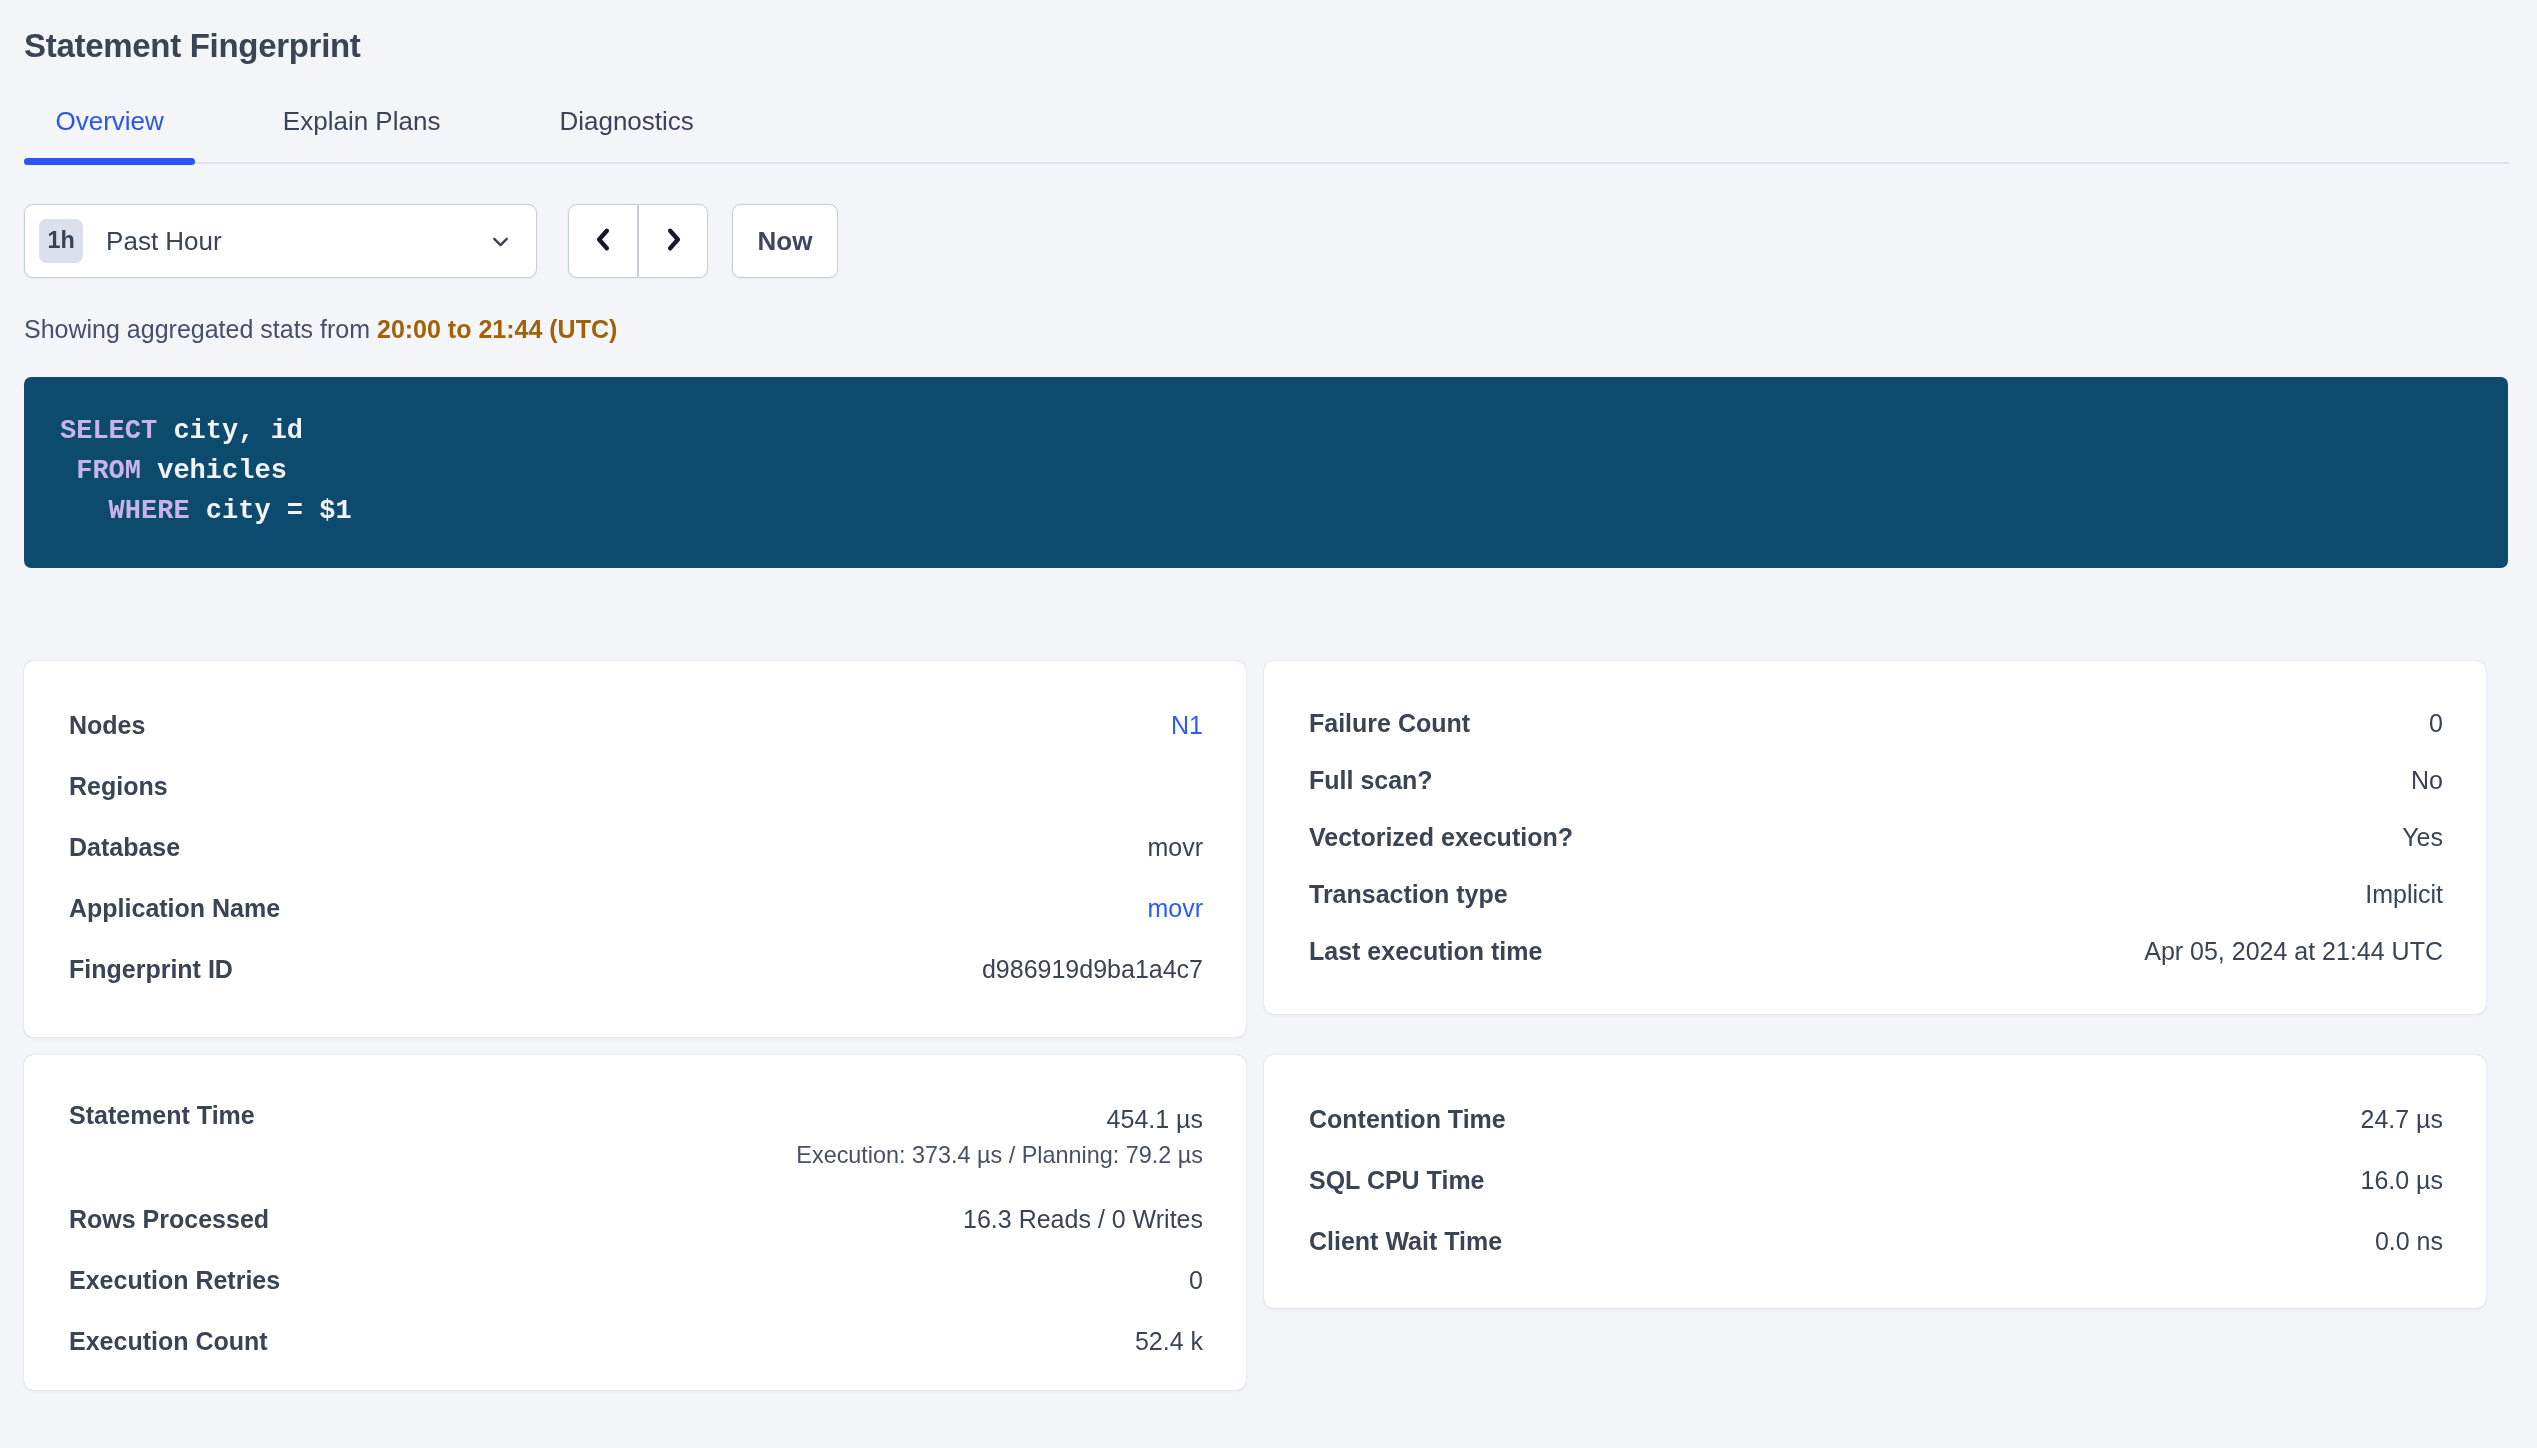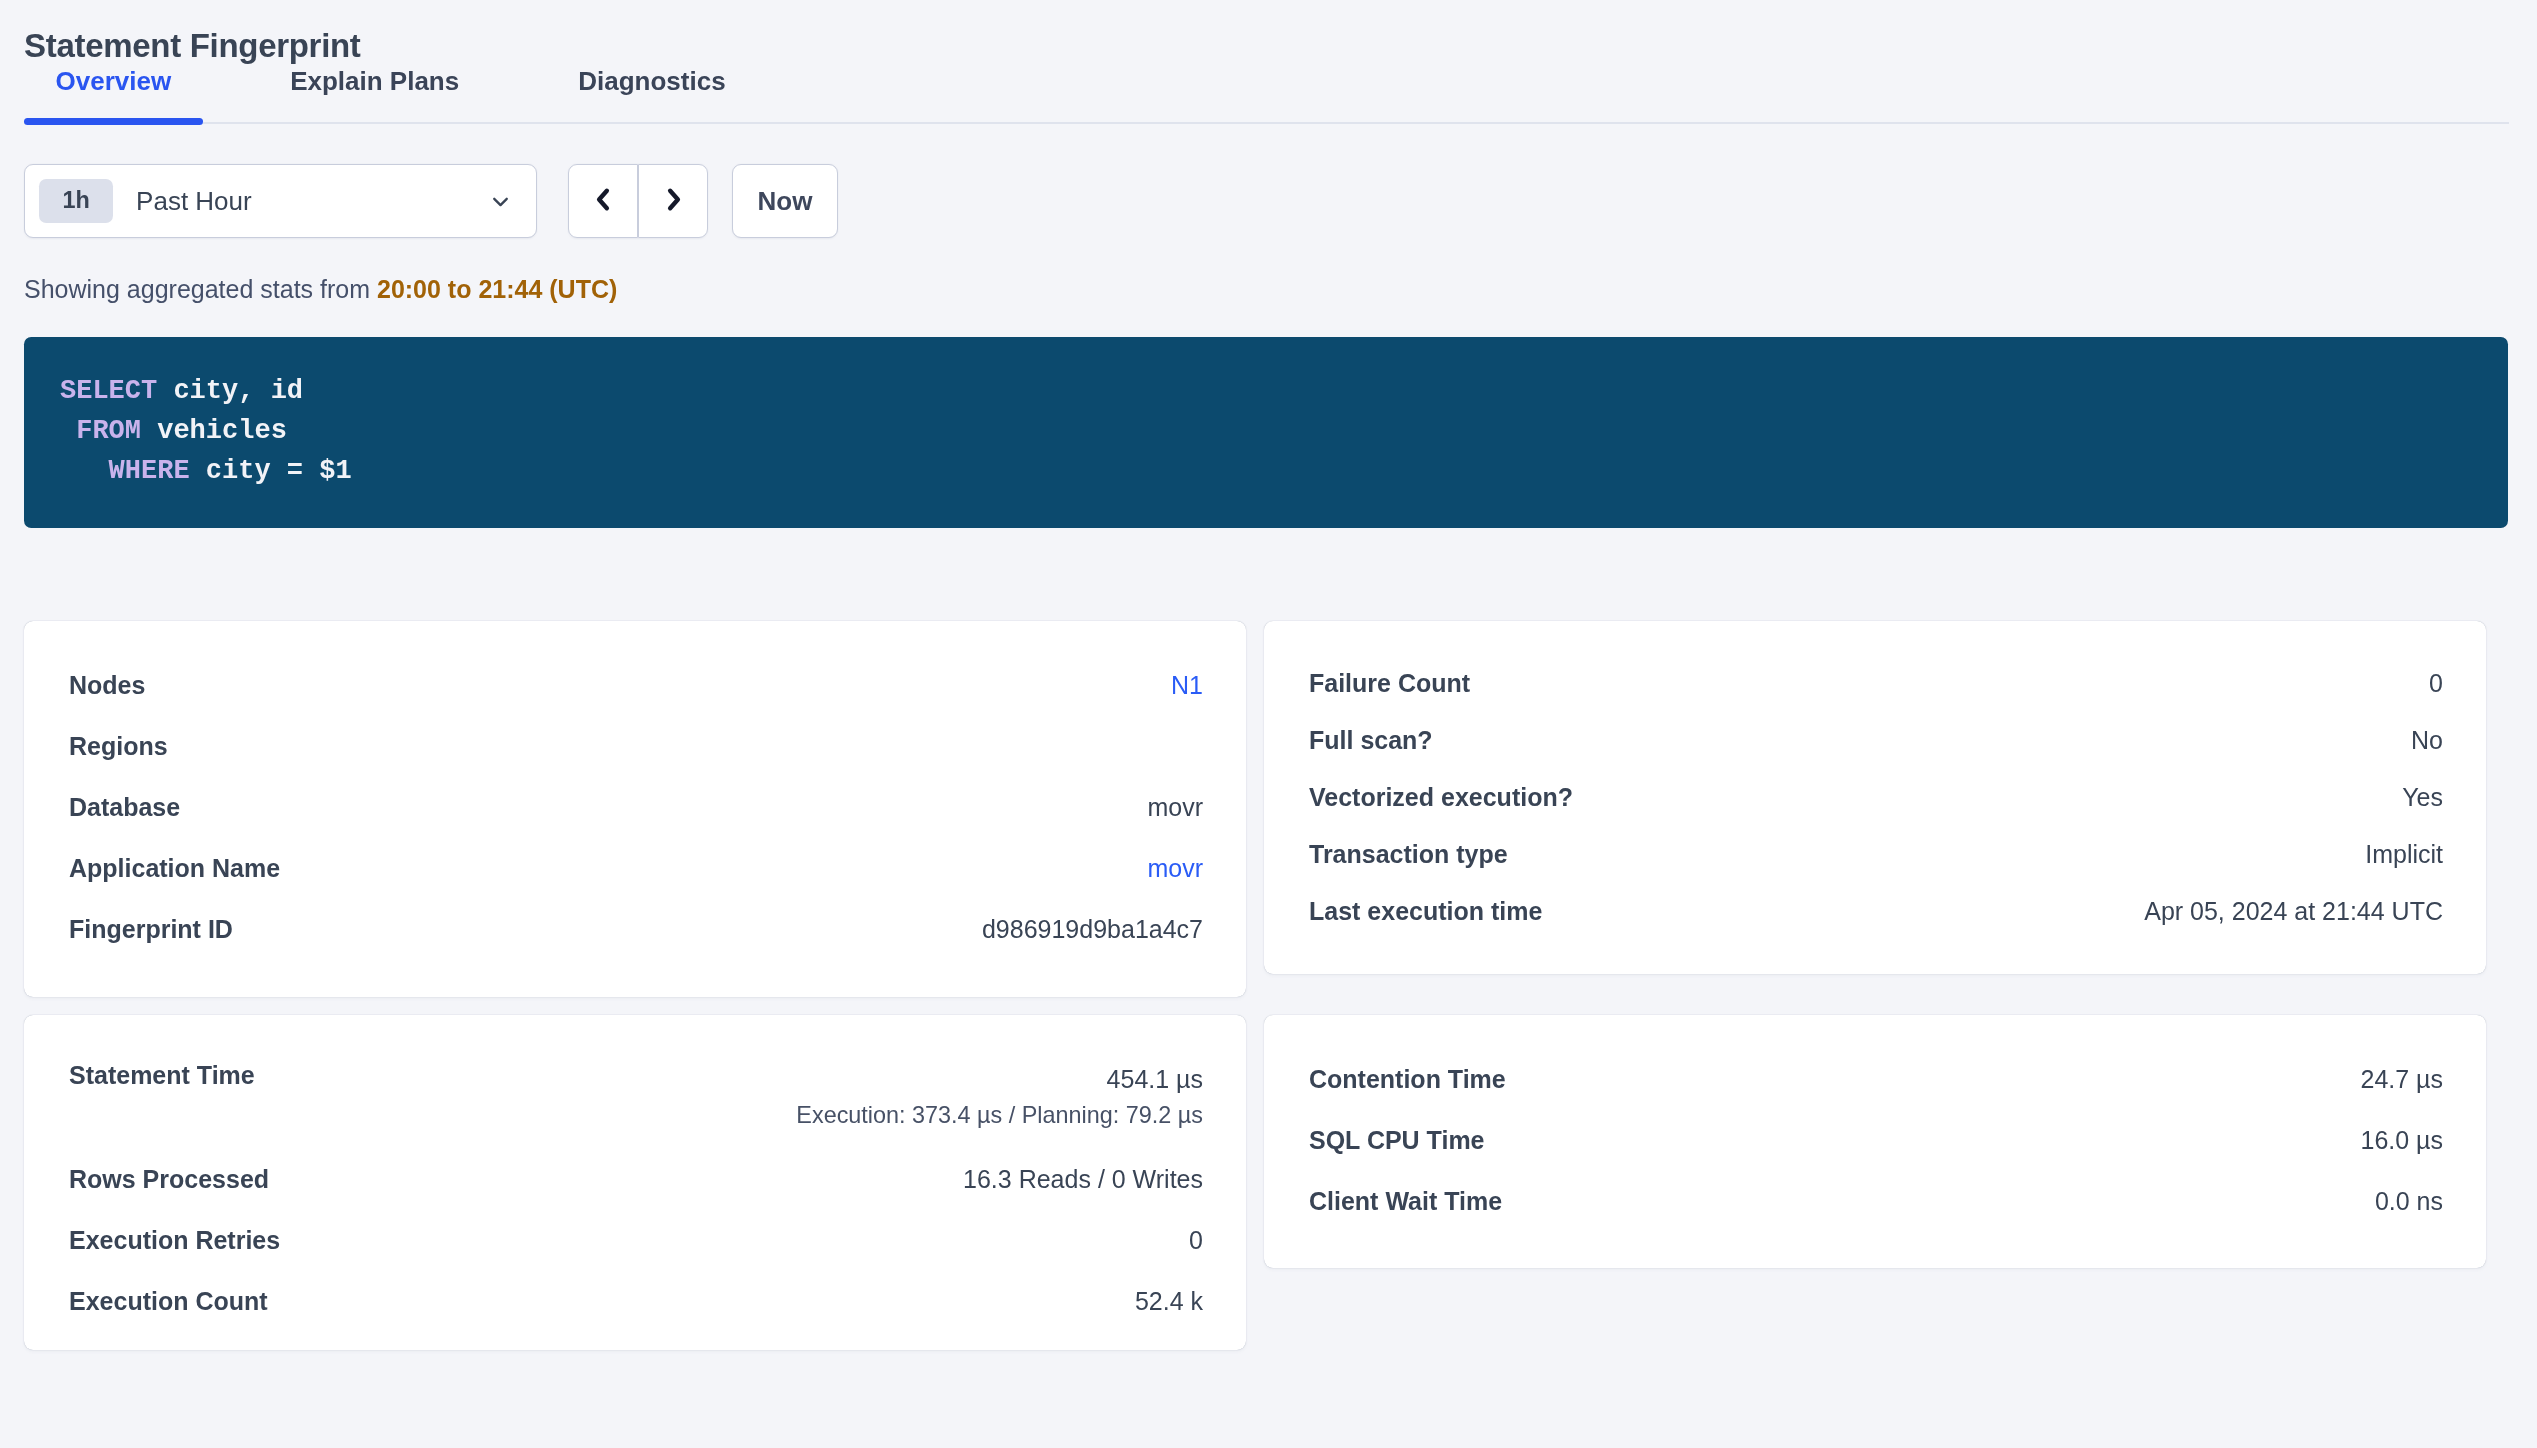--- a/index.html
+++ b/index.html
@@ -13,23 +13,23 @@
   .page { padding:25px 29px 0 24px; width:2538px; height:1449px; }
 
   
   .page-title {
     font-size:33px; line-height:41px; font-weight:700;
     color:#394455; letter-spacing:-0.3px;
   }
 
   
   .tabs {
+    margin-top:40px;
     display:flex;
     border-bottom:2.7px solid #DFE3ED;
-    font-weight:bold;
   }
   .tab {
     position:relative;
     padding:0 31.5px 25px 31.5px;
     margin-right:56px;
     font-size:26px; line-height:31px;
     color:#3A4458;
     cursor:pointer;
     white-space:nowrap;
   }
@@ -46,21 +46,21 @@
     background:#fff;
     border:1.8px solid #C8CDDC; border-radius:9px;
     display:flex; align-items:center;
     padding:0 23.4px 0 14.4px;
     cursor:pointer;
     box-shadow:0 0.9px 1.8px rgba(60,70,100,.07);
   }
   .interval-badge {
     background:#DCE0EB; color:#394455;
     font-size:23.4px; font-weight:700;
-    padding:10px 23px; border-radius:7.2px;
+    padding:10px 8px; border-radius:7.2px;
     line-height:1;
   }
   .range-label { margin-left:23.4px; font-size:26px; color:#394455; }
   .range-select .chev { margin-left:auto; display:flex; align-items:center; }
 
   .pager { margin-left:31px; display:flex; box-shadow:0 0.9px 1.8px rgba(60,70,100,.07); border-radius:9px; }
   .pager button {
     width:70px; height:74px;
     background:#fff; border:1.8px solid #C8CDDC;
     display:flex; align-items:center; justify-content:center;

